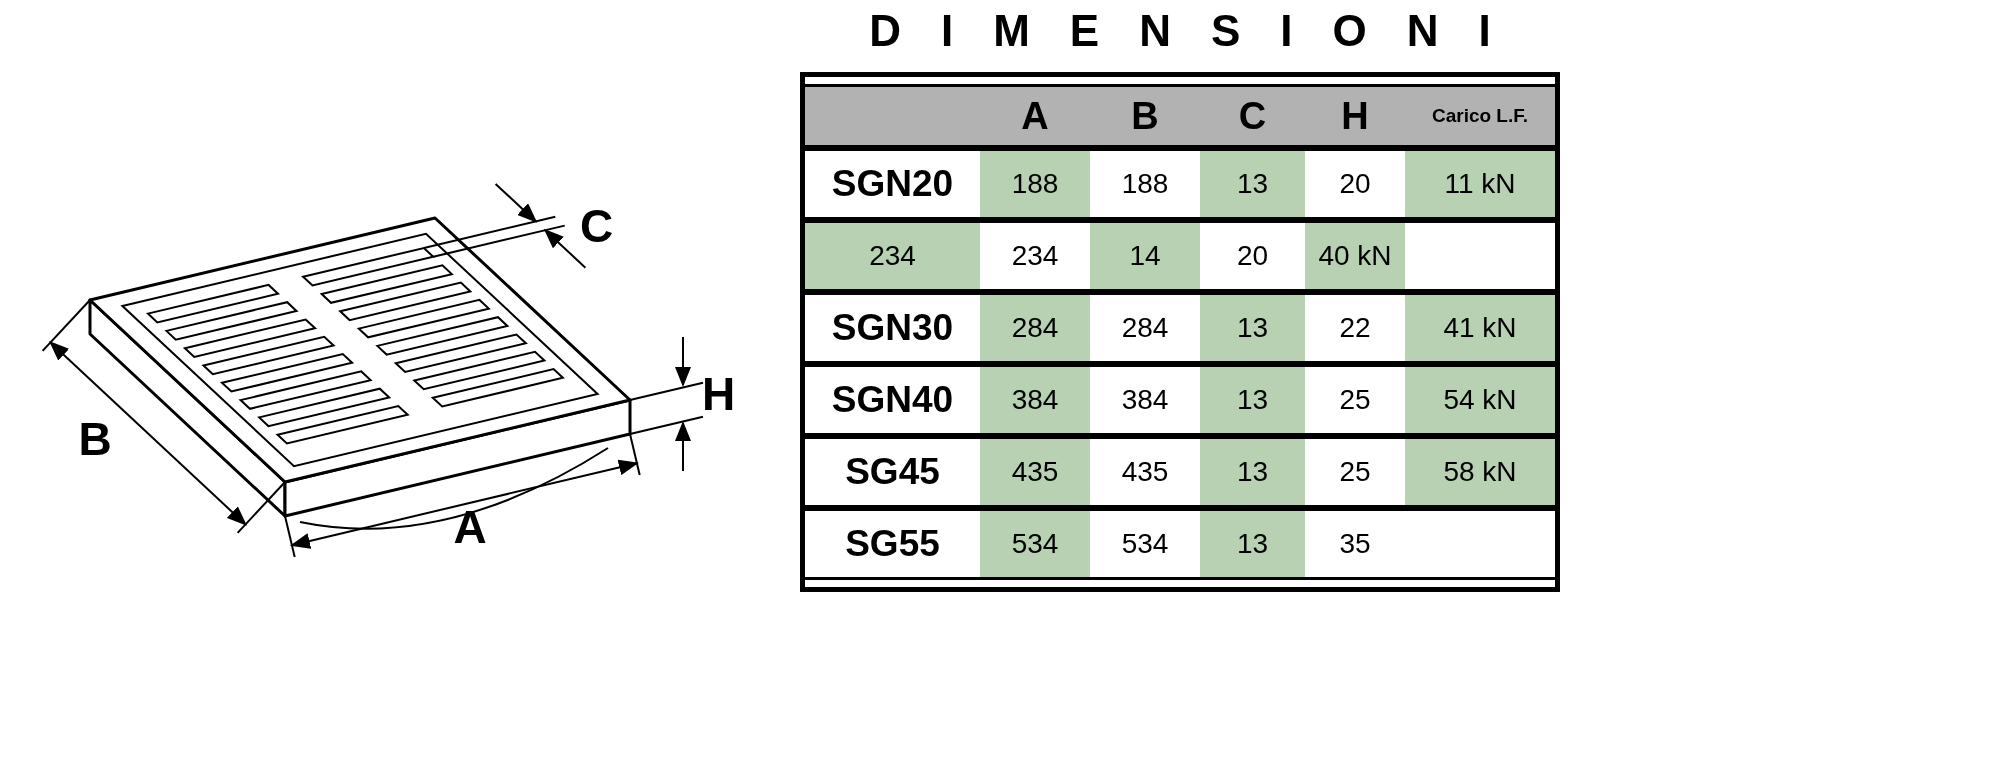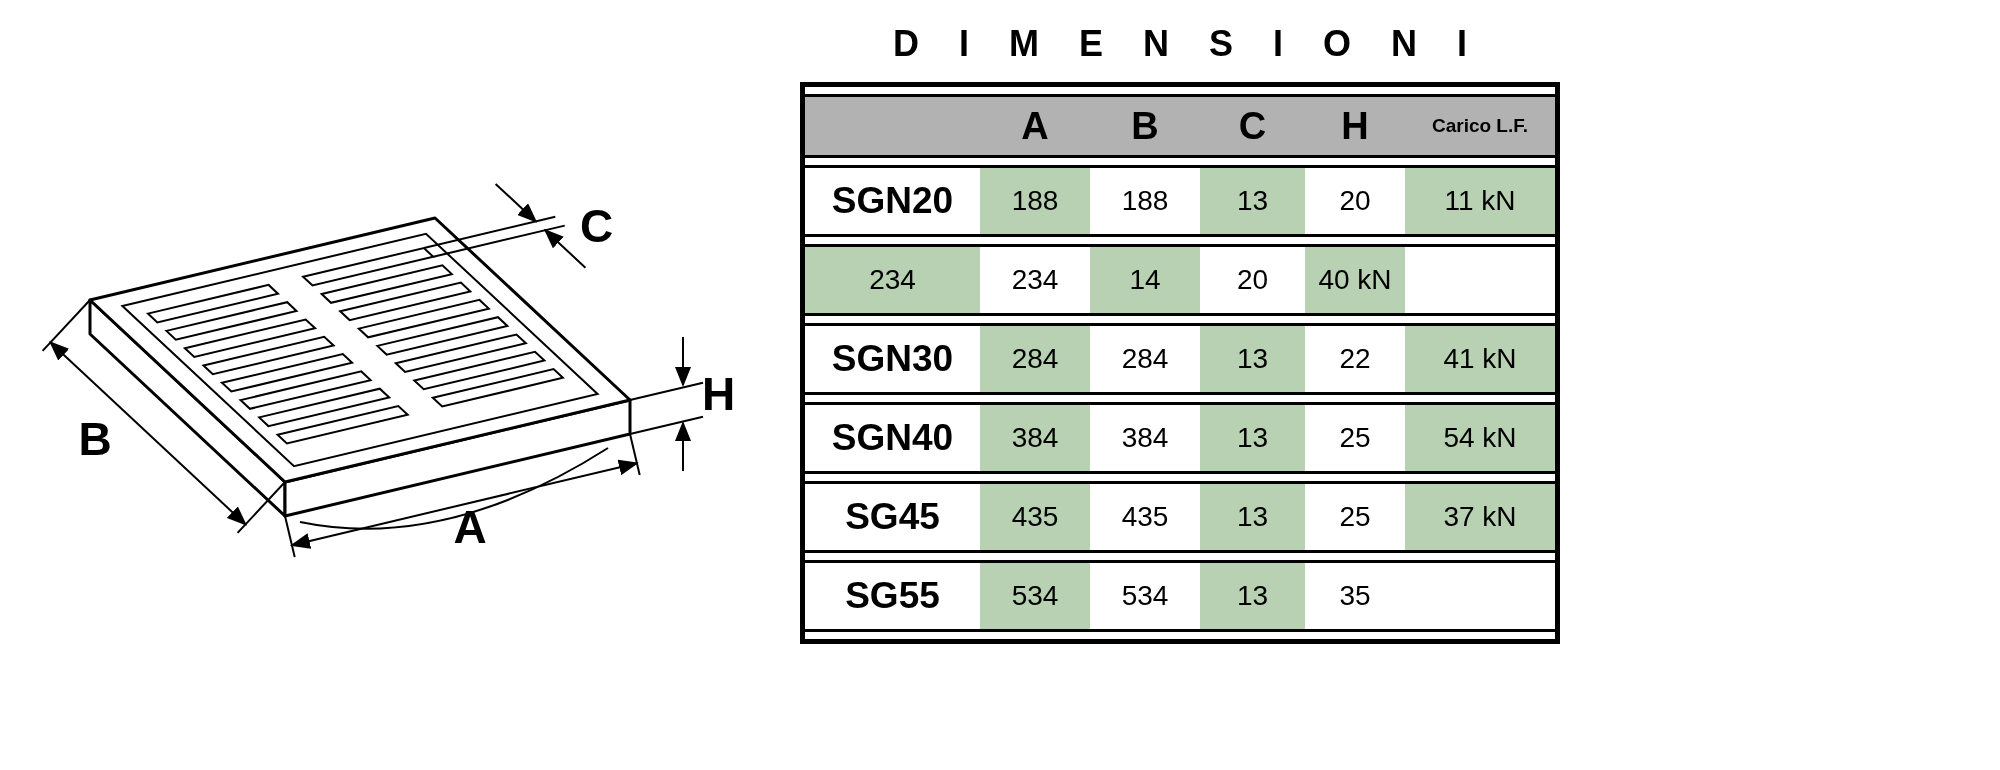--- a/index.html
+++ b/index.html
@@ -9,28 +9,28 @@
   
   .drawing{position:absolute;left:0;top:0;width:780px;height:770px;}
   .face{fill:#fff;stroke:#000;stroke-width:3;stroke-linejoin:round;}
   .thin{fill:none;stroke:#000;stroke-width:2;}
   .slot{fill:#fff;stroke:#000;stroke-width:2;}
   .dim{fill:none;stroke:#000;stroke-width:2;}
   .drawing text{font-family:"Liberation Sans",sans-serif;font-weight:bold;font-size:46px;fill:#000;}
 
   
   .table-wrap{position:absolute;left:800px;top:6px;width:760px;}
-  .title{margin:17px;text-align:center;font-size:36px;font-weight:bold;
+  .title{margin:0;text-align:center;font-size:44px;font-weight:bold;
          letter-spacing:40px;padding-left:40px;white-space:nowrap;}
   .dim-table{box-sizing:border-box;width:760px;margin-top:16px;border:5px solid #000;
              padding:7px 0;background:#fff;}
   .trow{box-sizing:border-box;display:grid;
         grid-template-columns:175px 110px 110px 105px 100px 150px;
         border-top:3px solid #000;border-bottom:3px solid #000;}
-  .trow + .trow{margin-top:7px;}
+  .trow + .trow{}
   .cell{display:flex;align-items:center;justify-content:center;
         font-size:28px;white-space:nowrap;}
   .trow{height:72px;}
   .trow.header{height:64px;}
   .header .cell{background:var(--header-bg,#b2b2b2);font-weight:bold;font-size:38px;}
   .header .carico{font-size:19px;}
   .cell.model{font-weight:bold;font-size:37px;}
   .cell.green{background:var(--green,#b7d1b2);}
 </style>
 </head>
@@ -145,21 +145,21 @@
           <div class="cell green">13</div>
           <div class="cell">25</div>
           <div class="cell green">54 kN</div>
         </div>
         <div class="trow">
           <div class="cell model">SG45</div>
           <div class="cell green">435</div>
           <div class="cell">435</div>
           <div class="cell green">13</div>
           <div class="cell">25</div>
-          <div class="cell green">37 kN</div>
+          <div class="cell green">58 kN</div>
         </div>
         <div class="trow">
           <div class="cell model">SG55</div>
           <div class="cell green">534</div>
           <div class="cell">534</div>
           <div class="cell green">13</div>
           <div class="cell">35</div>
         </div>
       </div>
   </div>

